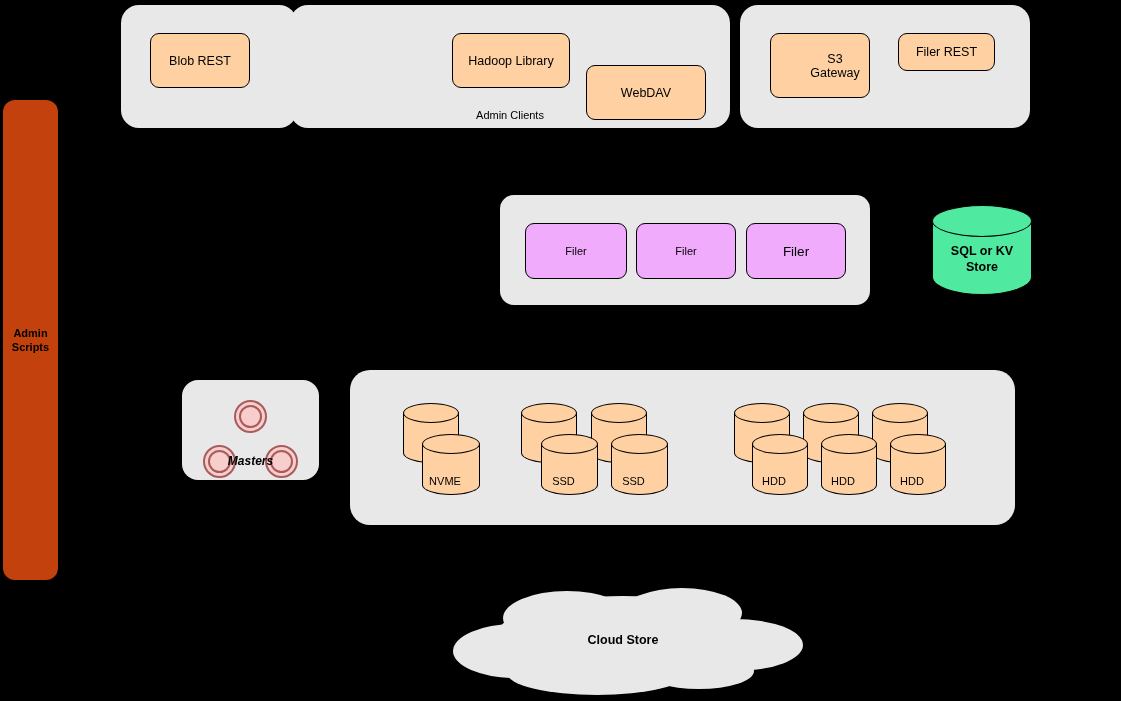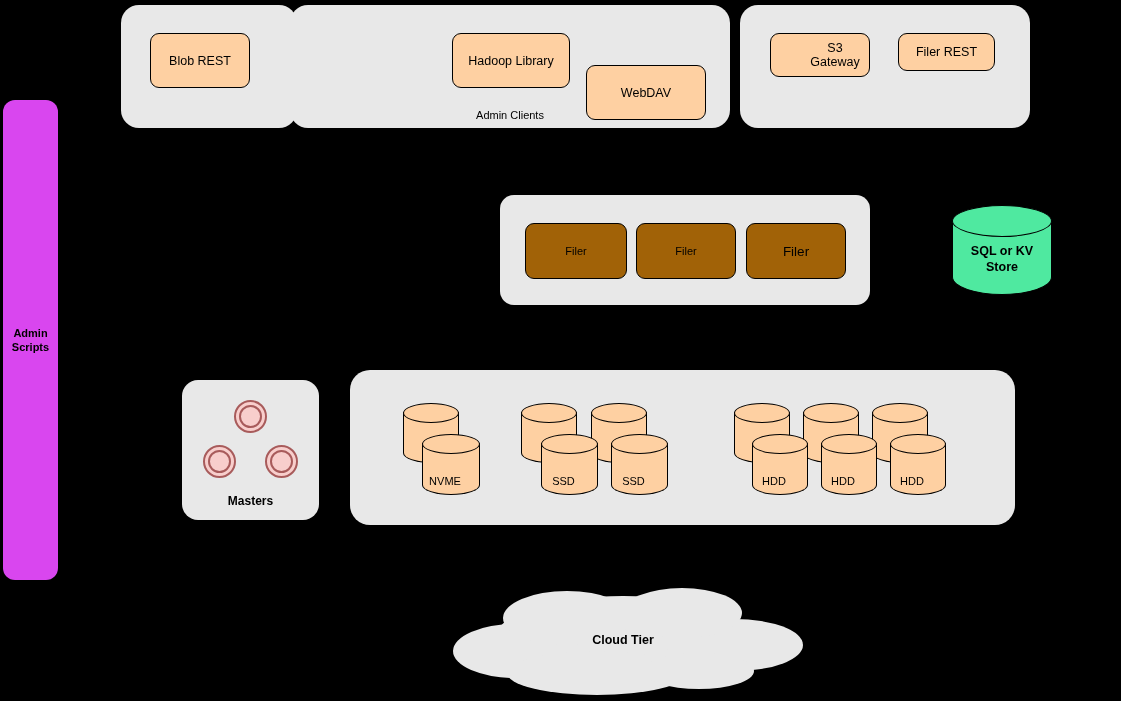--- a/index.html
+++ b/index.html
@@ -5,26 +5,26 @@
   * { margin:0; padding:0; box-sizing:border-box; }
   html,body { background:#000; }
   body { font-family:"Liberation Sans", sans-serif; color:#000; }
   .canvas { position:relative; width:1121px; height:701px; background:#000; overflow:hidden; }
 
   .container { position:absolute; background:#e8e8e8; border-radius:18px; }
 
   .node { position:absolute; display:flex; align-items:center; justify-content:center;
           text-align:center; border:1.5px solid #000; border-radius:9px; font-size:12.5px; }
   .node.orange { background:#fed0a2; }
-  .node.green  { background:#a16207; }
+  .node.green  { background:#f0abfc; }
 
   .group-label { position:absolute; left:0; right:0; bottom:7px; text-align:center; font-size:11px; }
 
   .admin { position:absolute; left:3px; top:100px; width:55px; height:480px;
-           background:#d946ef; border-radius:12px; display:flex; align-items:center; justify-content:center; }
+           background:#c2410c; border-radius:12px; display:flex; align-items:center; justify-content:center; }
   .admin .label { font-weight:bold; font-size:11px; text-align:center; line-height:1.3; width:44px; }
 
   
   .cyl { position:absolute; }
   .cyl::before { content:""; position:absolute; left:0; right:0; top:9px; bottom:0;
                  background:var(--c); border:1.5px solid #000; border-top:none;
                  border-radius:0 0 50% 50% / 0 0 10px 10px; }
   .cyl::after  { content:""; position:absolute; left:0; right:0; top:0; height:18px;
                  background:var(--c); border:1.5px solid #000; border-radius:50%; }
   .cyl.orange { --c:#fed0a2; }
@@ -58,39 +58,39 @@
     <div class="node orange" style="left:29px; top:28px; width:100px; height:55px;">Blob REST</div>
   </div>
 
   <div class="container" style="left:290px; top:5px; width:440px; height:123px;">
     <div class="node orange" style="left:162px; top:28px; width:118px; height:55px;">Hadoop Library</div>
     <div class="node orange" style="left:296px; top:28px; width:120px; height:55px;margin-top:32px;">WebDAV</div>
     <div class="group-label">Admin Clients</div>
   </div>
 
   <div class="container" style="left:740px; top:5px; width:290px; height:123px;">
-    <div class="node orange" style="left:30px; top:28px; width:100px; height:44px;padding-left:30px;">S3 Gateway</div>
+    <div class="node orange" style="left:30px; top:28px; width:100px; height:65px;padding-left:30px;">S3 Gateway</div>
     <div class="node orange" style="left:158px; top:28px; width:97px; height:38px;text-align:center;">Filer REST</div>
   </div>
 
   <div class="admin">
     <div class="label">Admin Scripts</div>
   </div>
 
   <div class="container" style="left:500px; top:195px; width:370px; height:110px; border-radius:14px;">
     <div class="node green" style="left:25px; top:28px; width:102px; height:56px; font-size:11px;">Filer</div>
     <div class="node green" style="left:136px; top:28px; width:100px; height:56px; font-size:11px;">Filer</div>
     <div class="node green" style="left:246px; top:28px; width:100px; height:56px; font-size:13.5px;">Filer</div>
   </div>
 
-  <div class="cyl green big" style="left:952px; top:205px; width:100px; height:90px;">
+  <div class="cyl green big" style="left:932px; top:205px; width:100px; height:90px;">
     <div class="kv-label">SQL or KV Store</div>
   </div>
 
-  <div class="container" style="left:182px; top:380px; width:137px; height:140px; border-radius:16px;">
+  <div class="container" style="left:182px; top:380px; width:137px; height:100px; border-radius:16px;font-style:italic;">
     <div class="master" style="left:52px; top:20px;"></div>
     <div class="master" style="left:21px; top:65px;"></div>
     <div class="master" style="left:83px; top:65px;"></div>
     <div class="bold-label" style="bottom:12px;">Masters</div>
   </div>
 
   <div class="container" style="left:350px; top:370px; width:665px; height:155px; border-radius:20px;">
 
     <div class="cyl orange" style="left:53px; top:33px; width:56px; height:60px;"></div>
     <div class="cyl orange" style="left:72px; top:64px; width:58px; height:61px;">
@@ -125,16 +125,16 @@
       <g fill="#e8e8e8">
         <ellipse cx="186" cy="55" rx="128" ry="42"></ellipse>
         <ellipse cx="78" cy="68" rx="62" ry="27"></ellipse>
         <ellipse cx="298" cy="62" rx="68" ry="26"></ellipse>
         <ellipse cx="130" cy="35" rx="64" ry="27"></ellipse>
         <ellipse cx="245" cy="30" rx="60" ry="25"></ellipse>
         <ellipse cx="160" cy="90" rx="90" ry="22"></ellipse>
         <ellipse cx="262" cy="88" rx="55" ry="18"></ellipse>
       </g>
     </svg>
-    <div class="cloud-label">Cloud Tier</div>
+    <div class="cloud-label">Cloud Store</div>
   </div>
 
 </div>
 
 </body></html>

